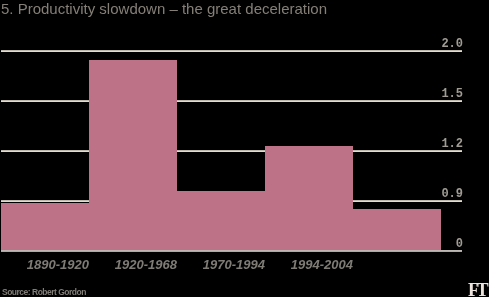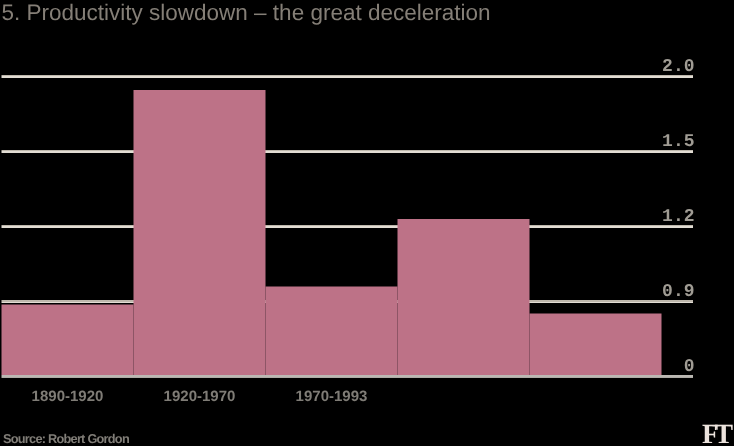--- a/index.html
+++ b/index.html
@@ -35,22 +35,22 @@
     background:linear-gradient(to bottom,#bbb8b3 0 1px,#aeaba6 1px 2px);
   }
   .ylabel {
     position:absolute; right:-1px; font-size:12px; color:#a09c94; font-weight:700;
     text-align:right; line-height:12px; white-space:nowrap;font-family:Liberation Mono, monospace;
   }
 
   .bar { position:absolute; bottom:0; background:#bd7287; }
 
   .xlabel {
-    position:absolute; top:259px; font-size:10px; color:#7f7c76; font-weight:700;
-    text-align:center; line-height:11px; white-space:nowrap;
+    position:absolute; top:259px; font-size:13px; color:#7f7c76; font-weight:700;
+    text-align:right; line-height:11px; white-space:nowrap;font-style:italic;
   }
 
   .source {
     position:absolute; left:2px; top:288px; font-size:8.5px; letter-spacing:-0.5px;
     color:#807d77; font-weight:700; line-height:9px; white-space:nowrap;
   }
   .ftlogo {
     position:absolute; left:468px; top:281px;
     font-family:"Liberation Serif", serif; font-size:18.5px; font-weight:700;
     letter-spacing:-3px; color:#ece3dd; line-height:18px; white-space:nowrap;
@@ -78,19 +78,20 @@
     <div class="bar" id="bar4" style="left: 352px; width: 88px; height: 41px; background: rgb(189, 114, 135);"></div>
 
     <div class="ylabel" style="top:188px">0</div>
     <div class="ylabel" style="top:138px">0.9</div>
     <div class="ylabel" style="top:88px">1.2</div>
     <div class="ylabel" style="top:38px">1.5</div>
     <div class="ylabel" style="top:-12px">2.0</div>
   </div>
 
   <div class="xlabel" id="xl0" style="left: 1px; width: 88px;">1890-1920</div>
-  <div class="xlabel" id="xl1" style="left: 89px; width: 88px;">1920-1970</div>
-  <div class="xlabel" id="xl2" style="left: 177px; width: 88px;">1970-1993</div>
+  <div class="xlabel" id="xl1" style="left: 89px; width: 88px;">1920-1968</div>
+  <div class="xlabel" id="xl2" style="left: 177px; width: 88px;">1970-1994</div>
+  <div class="xlabel" id="xl3" style="left: 265px; width: 88px;">1994-2004</div>
 
   <div class="source">Source: Robert Gordon</div>
   <div class="ftlogo">FT</div>
 
 </div>
 
 </body></html>

